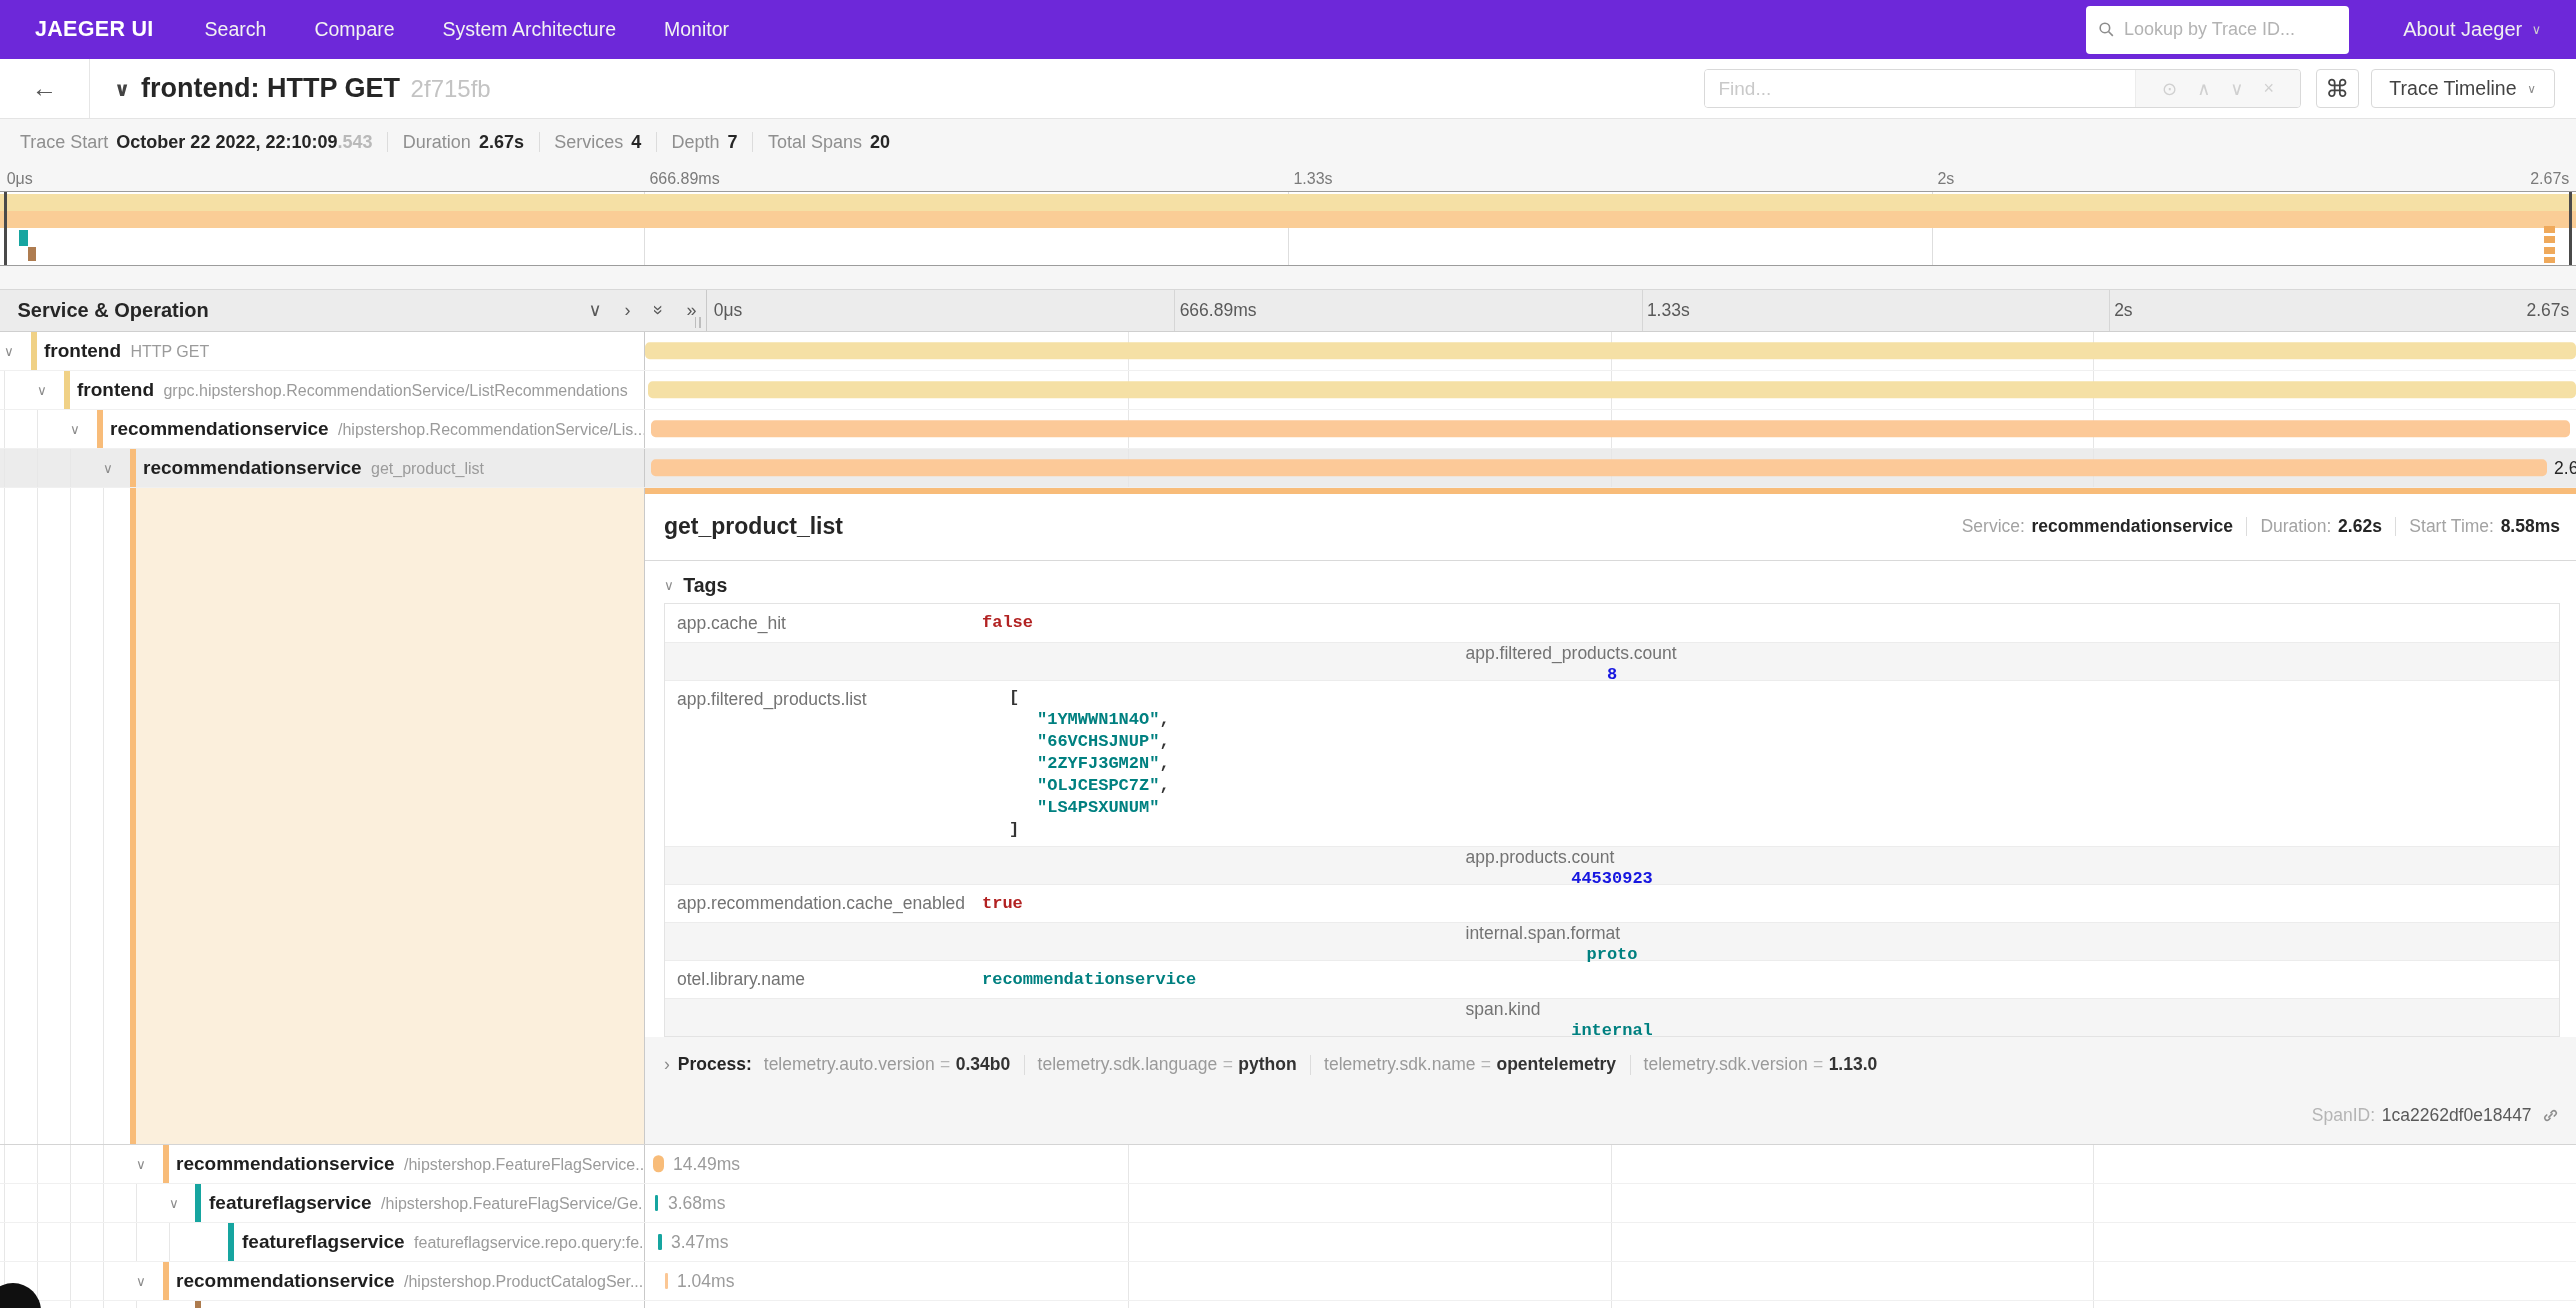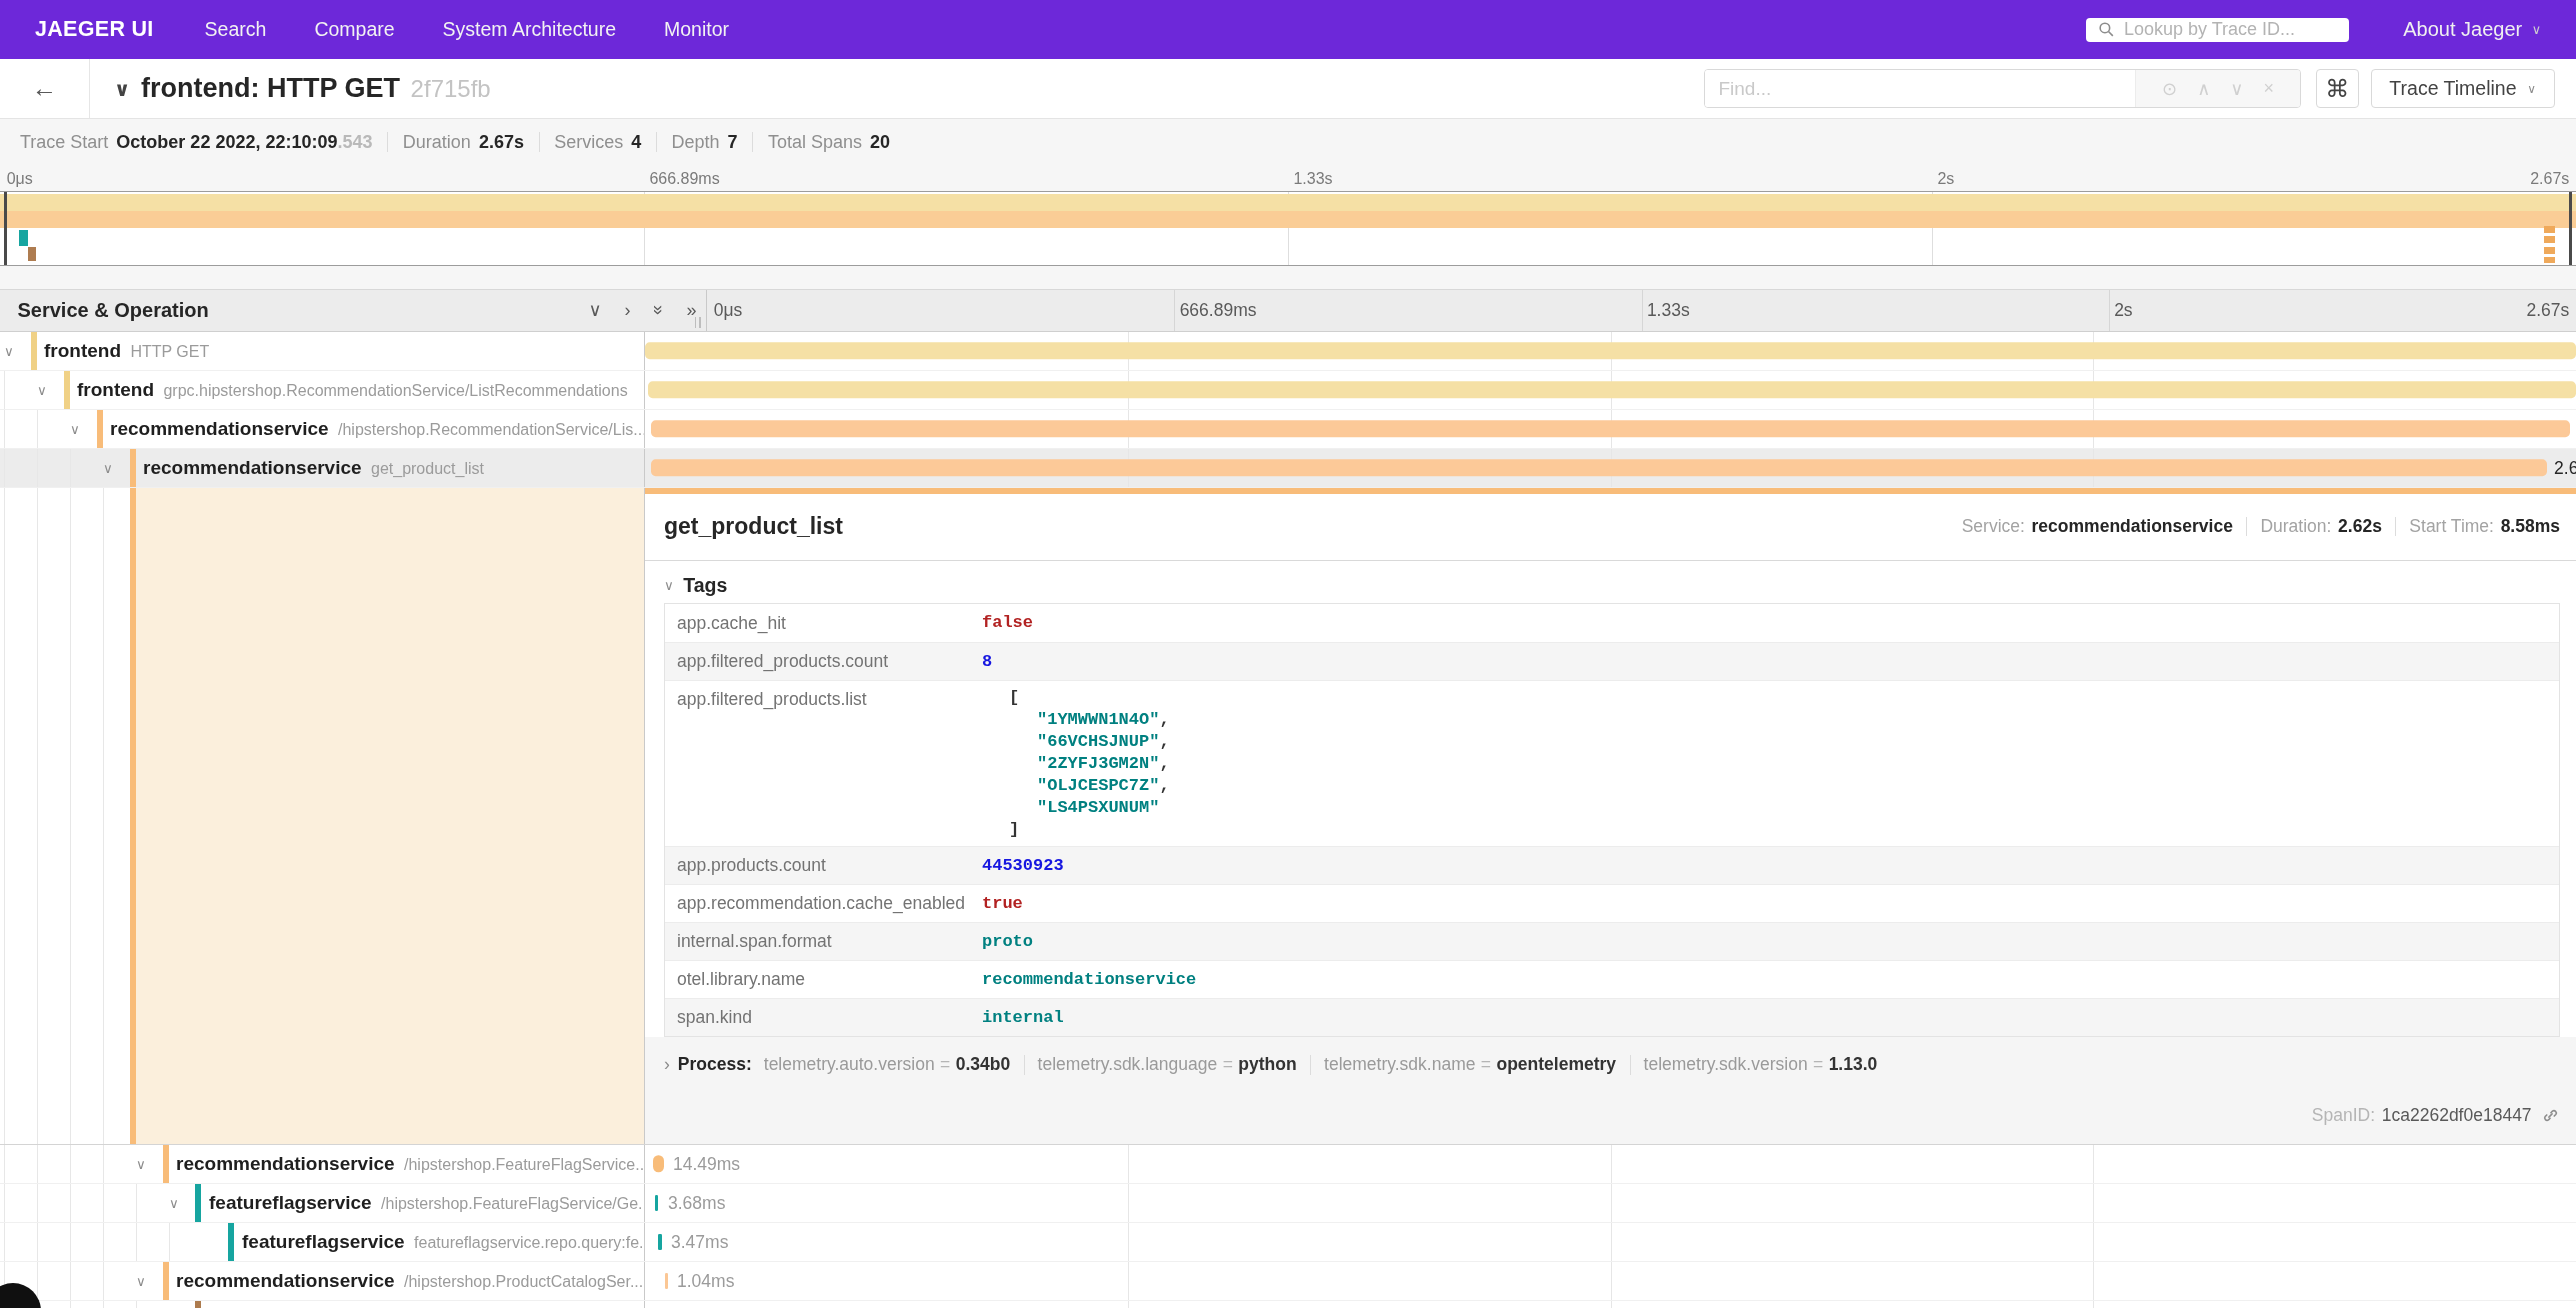--- a/index.html
+++ b/index.html
@@ -7,21 +7,21 @@
   body { font-family:"Liberation Sans","DejaVu Sans",sans-serif; }
   .app { position:relative; width:2576px; height:1308px; overflow:hidden; background:#fff; }
   .mono { font-family:"Liberation Mono","DejaVu Sans Mono",monospace; }
 
   
   .topnav { height:59px; background:#6d28d9; display:flex; align-items:center; padding:0 35px; }
   .brand { color:#fff; font-size:21.5px; font-weight:700; letter-spacing:0.3px; margin-right:51px; cursor:pointer; }
   .nav-items { display:flex; align-items:center; gap:48px; flex:1; }
   .nav-item { color:#f2f2f2; font-size:19.5px; cursor:pointer; }
   .nav-right { display:flex; align-items:center; gap:54px; }
-  .lookup { width:263px; height:24px; background:#fff; border-radius:4px; display:flex; align-items:center; padding:0 10.7px; }
+  .lookup { width:263px; height:48px; background:#fff; border-radius:4px; display:flex; align-items:center; padding:0 10.7px; }
   .lookup svg { flex:none; margin-right:8px; }
   .lookup input { border:none; outline:none; width:100%; font-size:18px; color:#333; background:transparent; font-family:inherit; }
   .lookup input::placeholder { color:#b3b3b3; }
   .about { color:#f0f0f0; font-size:20px; display:flex; align-items:center; gap:9.4px; cursor:pointer; }
   .about .chev { font-size:12.8px; color:#cfcfcf; }
 
   
   .tracebar { height:60px; background:#fff; border-bottom:0.7px solid #e4e4e4; display:flex; align-items:center; }
   .backcol { width:90px; height:100%; border-right:0.7px solid #e6e6e6; display:flex; align-items:center; justify-content:center; font-size:25.5px; color:#595959; cursor:pointer; flex:none; }
   .tchev { font-size:20px; color:#434343; font-weight:600; margin:0 10.7px 0 24px; cursor:pointer; }
@@ -97,21 +97,21 @@
   .dmval { color:#262626; font-weight:700; }
   .dmdiv { width:0.7px; height:19px; background:#dcdcdc; margin:0 13.4px; }
   .tagssec { margin:10.7px 16px 0 19px; }
   .tagshead { height:29.5px; display:flex; align-items:center; gap:9.4px; cursor:pointer; }
   .tagshead .chev { font-size:13.4px; color:#8c8c8c; }
   .tagshead .lbl { font-size:19.5px; font-weight:700; color:#262626; }
   .tagstable { margin-top:2.7px; border:0.7px solid #e3e3e3; }
   .tagrow { display:flex; border-top:0.7px solid #ececec; cursor:pointer; }
   .tagrow:first-child { border-top:none; }
   .tagrow.odd { background:#fff; }
-  .tagrow.even { background:#f5f5f5; }
+  .tagrow.even { background:#f5f5f5;flex-direction:column; }
   .tagrow.simple { height:38px; align-items:center; }
   .tagrow.listrow { height:166px; align-items:flex-start;gap:27px; }
   .tkey { width:317px; flex:none; padding-left:12px; font-size:17.5px; color:#737373; }
   .listrow .tkey { padding-top:8px; }
   .tval { font-size:17px; line-height:22px;font-weight:bold; }
   .listrow .tval { padding-top:5.4px; }
   .v-bool { color:#b22222; }
   .v-number { color:#1616e0; }
   .v-string { color:#008080; }
   .v-punct { color:#333; }

